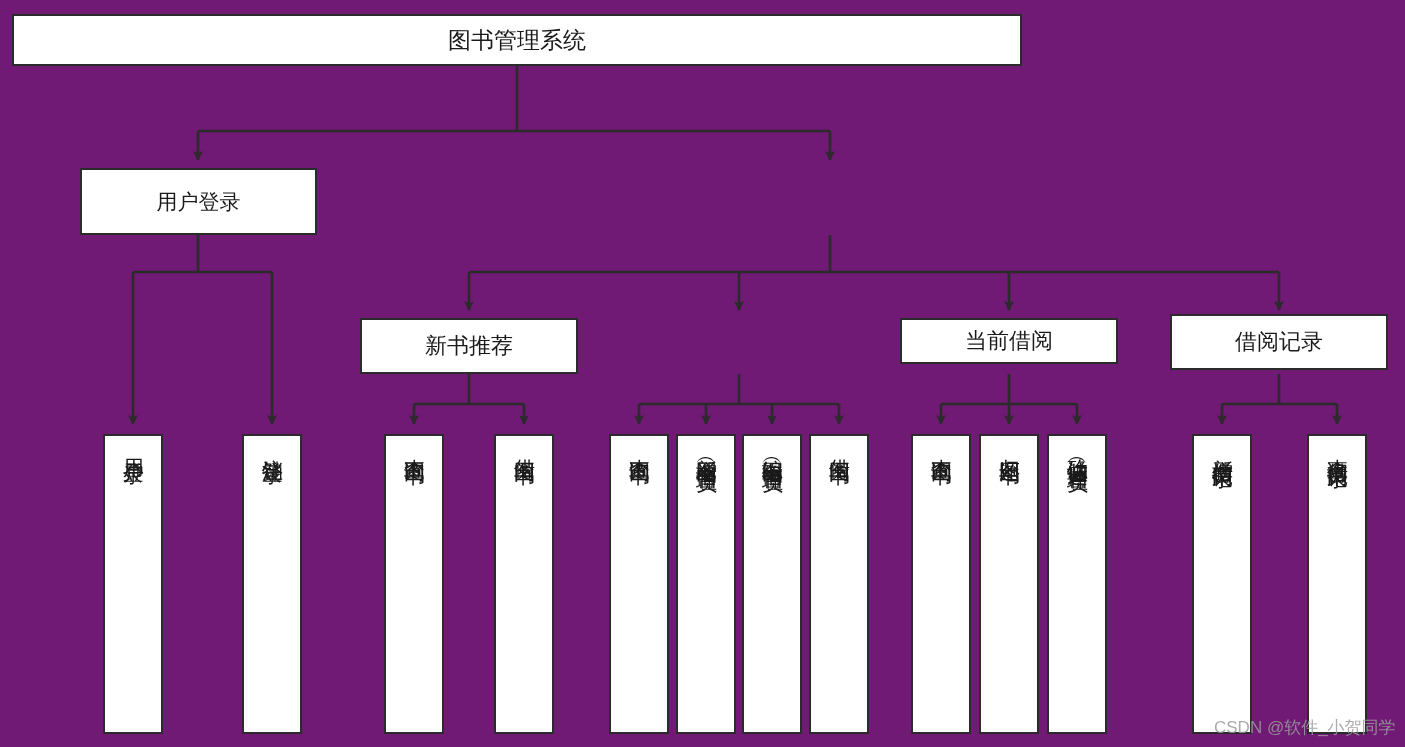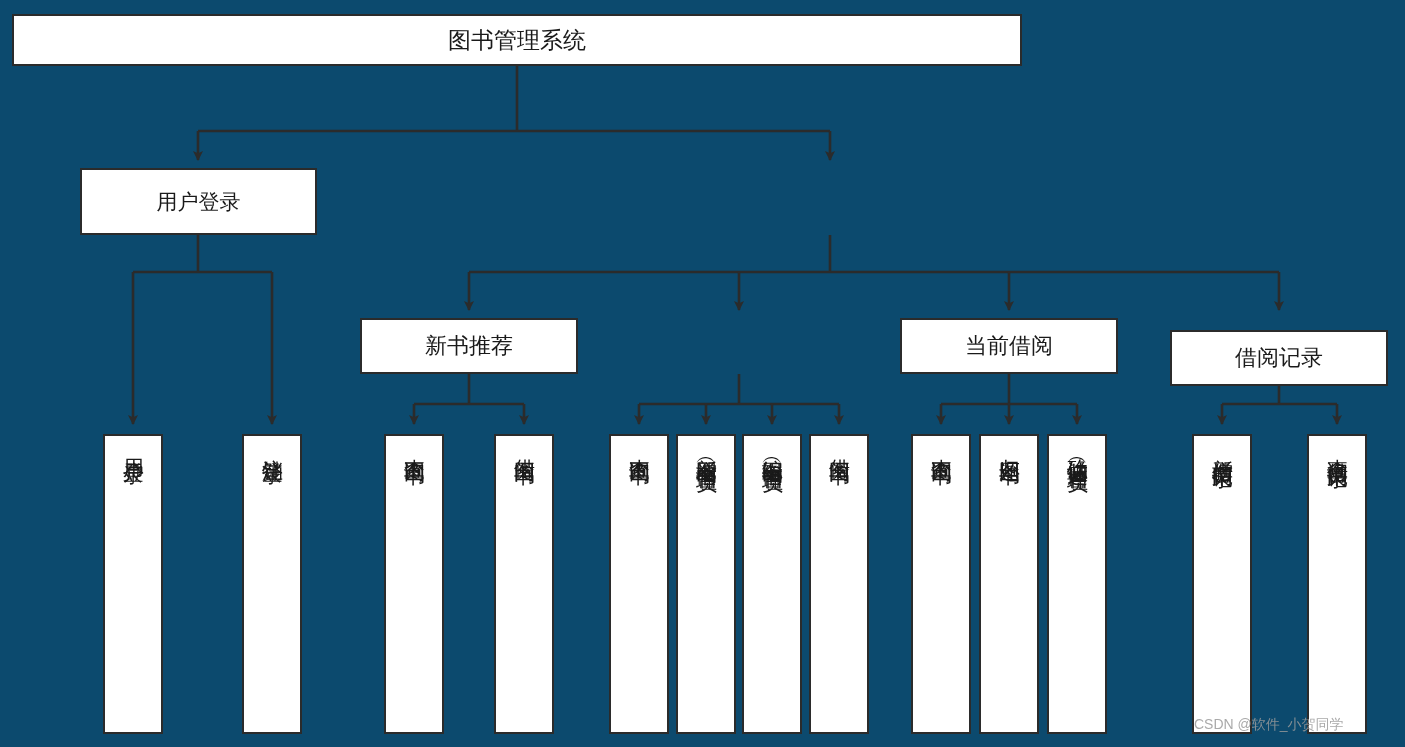--- a/index.html
+++ b/index.html
@@ -8,21 +8,21 @@
     padding: 0;
     background: #ffffff;
   }
   body {
     font-family: "Liberation Sans", "DejaVu Sans", sans-serif;
   }
   #diagram {
     position: relative;
     width: 1405px;
     height: 747px;
-    background: #0c4a6e;
+    background: #701a75;
     overflow: hidden;
   }
   #edges {
     position: absolute;
     left: 0;
     top: 0;
     width: 1405px;
     height: 747px;
     pointer-events: none;
   }
@@ -57,24 +57,25 @@
   .vlabel {
     writing-mode: vertical-rl;
     text-orientation: upright;
     letter-spacing: 2px;
     white-space: nowrap;
     display: block;
   }
   .watermark {
     position: absolute;
     color: #9b9b9b;
-    font-size: 14px;
+    font-size: 17px;
     white-space: nowrap;
     z-index: 5;
     opacity: 0.85;
+    margin-left: 20px;
   }
 </style>
 </head>
 <body>
 
 <div id="diagram">
 
   <svg id="edges" viewBox="0 0 1405 747" width="1405" height="747" xmlns="http://www.w3.org/2000/svg">
     <defs>
       <marker id="arrow" markerWidth="12" markerHeight="12" refX="9" refY="5" orient="auto" markerUnits="userSpaceOnUse">
@@ -129,24 +130,24 @@
     <span>图书管理系统</span>
   </div>
 
   <div class="node l2" style="left:80px; top:168px; width:237px; height:67px;">
     <span>用户登录</span>
   </div>
 
   <div class="node l3" style="left:360px; top:318px; width:218px; height:56px;">
     <span>新书推荐</span>
   </div>
-  <div class="node l3" style="left:900px; top:318px; width:218px; height:56px;">
+  <div class="node l3" style="left:900px; top:318px; width:218px; height:46px;">
     <span>当前借阅</span>
   </div>
-  <div class="node l3" style="left:1170px; top:330px; width:218px; height:56px;">
+  <div class="node l3" style="left:1170px; top:314px; width:218px; height:56px;">
     <span>借阅记录</span>
   </div>
 
   <div class="node leaf" style="left:103px; top:434px; width:60px; height:300px;">
     <span class="vlabel">用户登录</span>
   </div>
   <div class="node leaf" style="left:242px; top:434px; width:60px; height:300px;">
     <span class="vlabel">注销登录</span>
   </div>
 

